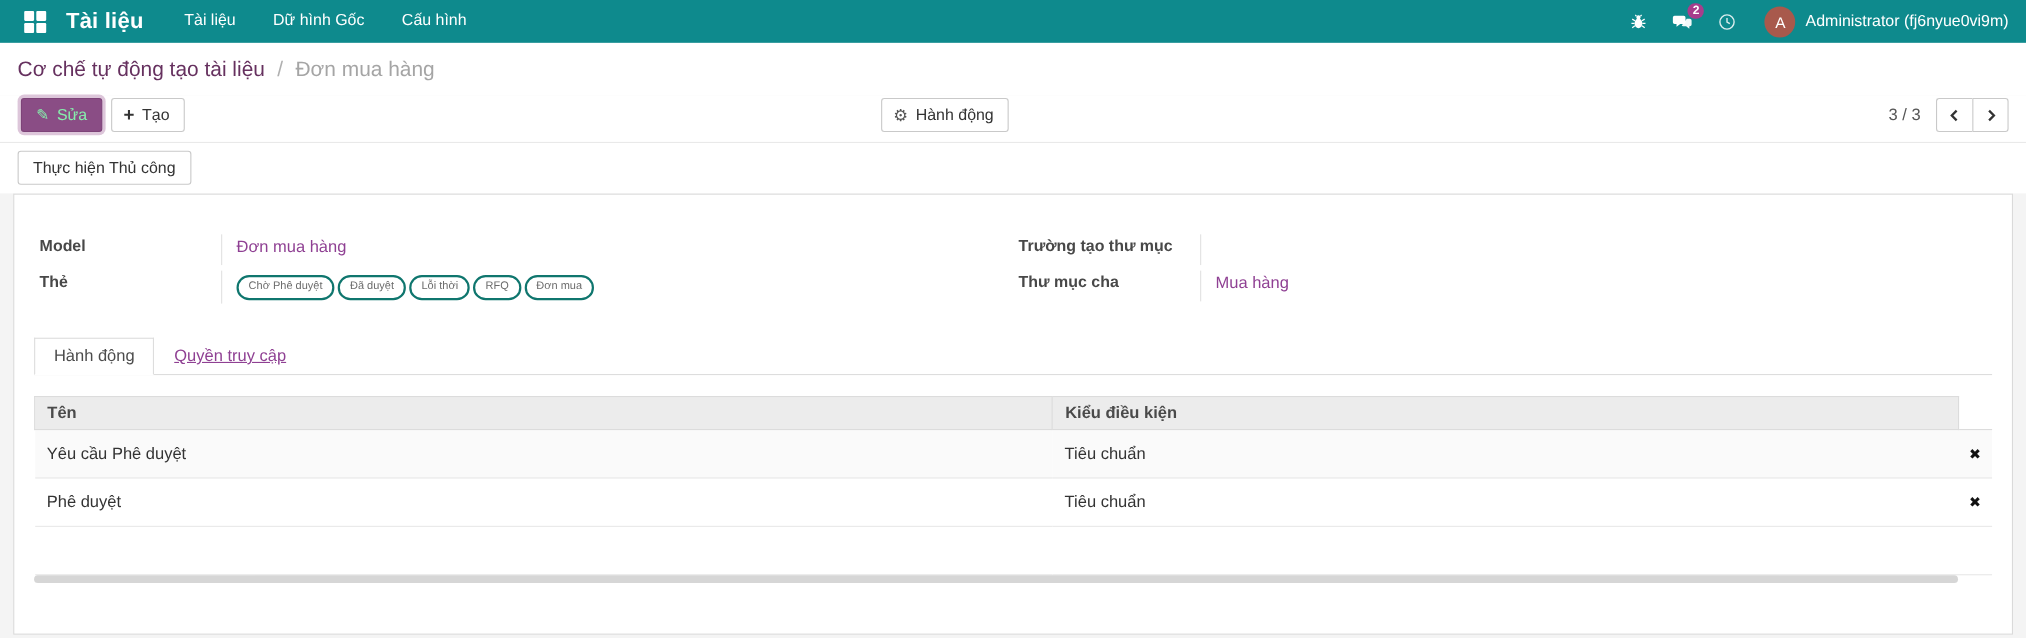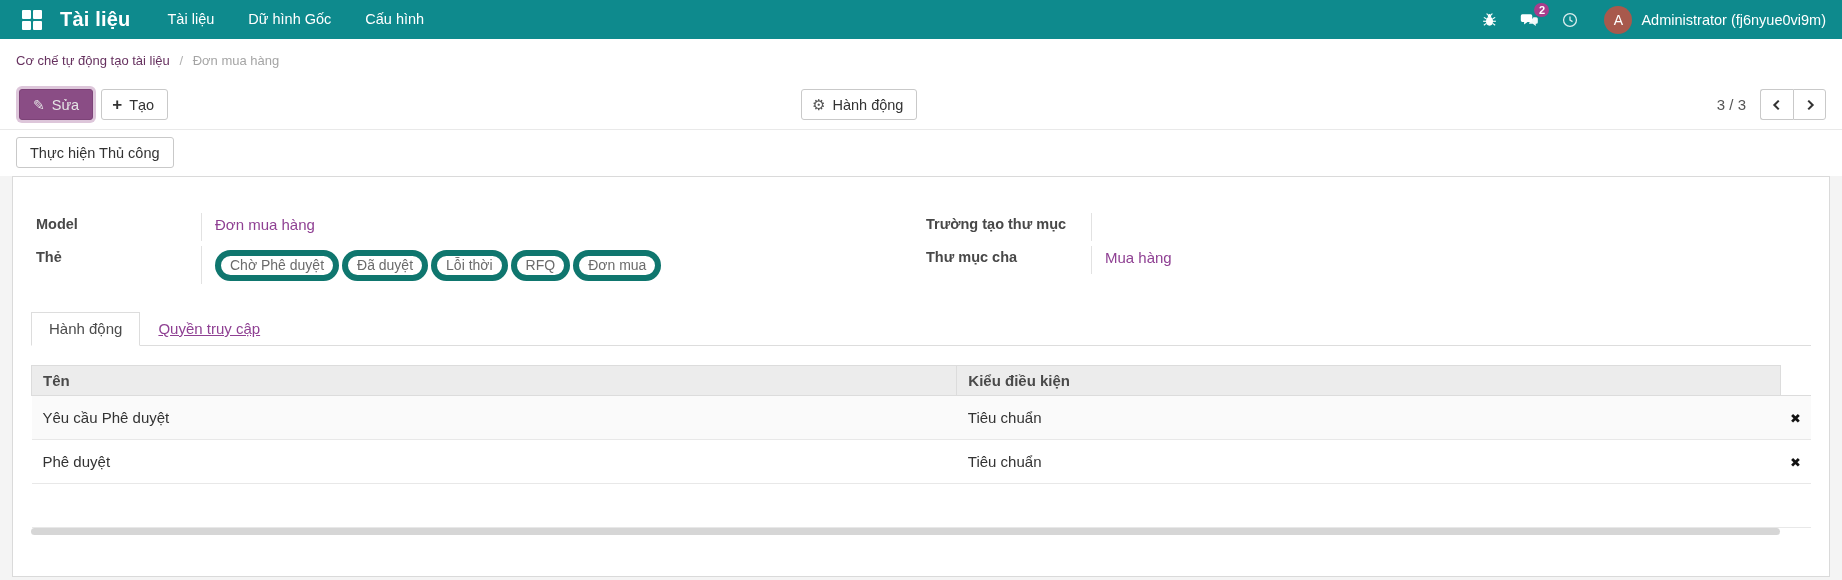--- a/index.html
+++ b/index.html
@@ -29,36 +29,36 @@
     border-radius:8px; padding:0 4px; font-weight:700;
   }
   .user-menu{ display:flex; align-items:center; margin-left:14px; cursor:pointer; }
   .avatar{
     width:28px; height:28px; border-radius:50%; background:#a8594c; color:#fff;
     display:flex; align-items:center; justify-content:center; font-size:14px; margin-right:9px;
   }
   .user-name{ font-size:14.5px; }
 
   
-  .breadcrumb-row{ background:#fff; padding:14px 16px 0; height:48px; font-size:13px; }
+  .breadcrumb-row{ background:#fff; padding:14px 16px 0; height:48px; font-size:19px; }
   .bc-link{ color:#66315f; cursor:pointer; }
   .bc-sep{ color:#b0b0b0; margin:0 6px; }
   .bc-current{ color:#a5a5a5; }
 
   .cp-row{
     background:#fff; display:flex; align-items:center;
     padding:2px 16px 9px; position:relative; border-bottom:1px solid #e9e9e9;
   }
   .btn{
     height:31px; font-size:14.5px; border:1px solid #c9c9c9; background:#fff;
     border-radius:3px; padding:0 13px; color:#333;
     display:inline-flex; align-items:center; gap:7px; cursor:pointer; white-space:nowrap;
   }
   .btn-primary{
-    background:#8a4d85; border-color:#7d4378; color:#e5e5e5;
+    background:#8a4d85; border-color:#7d4378; color:#86efac;
     box-shadow:0 0 0 3px #ddc6da; margin-left:3px;
   }
   .btn + .btn{ margin-left:8px;padding-left:10px; }
   .icon-pencil::before{ content:"\270E"; font-size:14px; }
   .icon-plus::before{ content:"+"; font-weight:700; font-size:17px; line-height:1; }
   .icon-gear::before{ content:"\2699"; font-size:15px; color:#555; }
   .icon-x::before{ content:"\2716"; font-size:13px; color:#111; }
   .action-btn{ position:absolute; left:793px; }
   .cp-right{ margin-left:auto; display:flex; align-items:center; gap:14px; }
   .pager-value{ color:#555; font-size:15px; }
@@ -78,22 +78,22 @@
     background:#fff; border:1px solid #dadada; height:401px;
     padding:36px 18px 0;
   }
   .form-grid{ display:grid; grid-template-columns:1fr 1fr; }
   .frow{ display:flex; align-items:flex-start; min-height:33px; }
   .flabel{ width:170px; font-weight:700; color:#484848; padding:3px 10px 0 5px; font-size:14.5px; }
   .fvalue{ flex:1; border-left:1px solid #e2e2e2; padding:3px 0 3px 13px; min-height:28px; }
   .flink{ color:#8f4093; cursor:pointer; }
   .tags{ display:flex; gap:3px; flex-wrap:wrap; padding-top:1px; }
   .tag{
-    border:6px solid #0f766e; border-radius:20px; color:#6b6b6b;
-    font-size:14px; padding:1px 9px 2px; white-space:nowrap; line-height:16px;
+    border:2px solid #0f766e; border-radius:20px; color:#6b6b6b;
+    font-size:10px; padding:1px 9px 2px; white-space:nowrap; line-height:16px;
   }
 
   
   .tabs{ display:flex; margin-top:27px; border-bottom:1px solid #ddd; }
   .tab{ padding:7px 17px 8px; font-size:15px; cursor:pointer; position:relative; top:1px; }
   .tab.active{
     background:#fff; border:1px solid #ddd; border-bottom:1px solid #fff; color:#4c4c4c;
   }
   .tab.inactive{ color:#8f4093; border:1px solid transparent;text-decoration:underline; }
 

